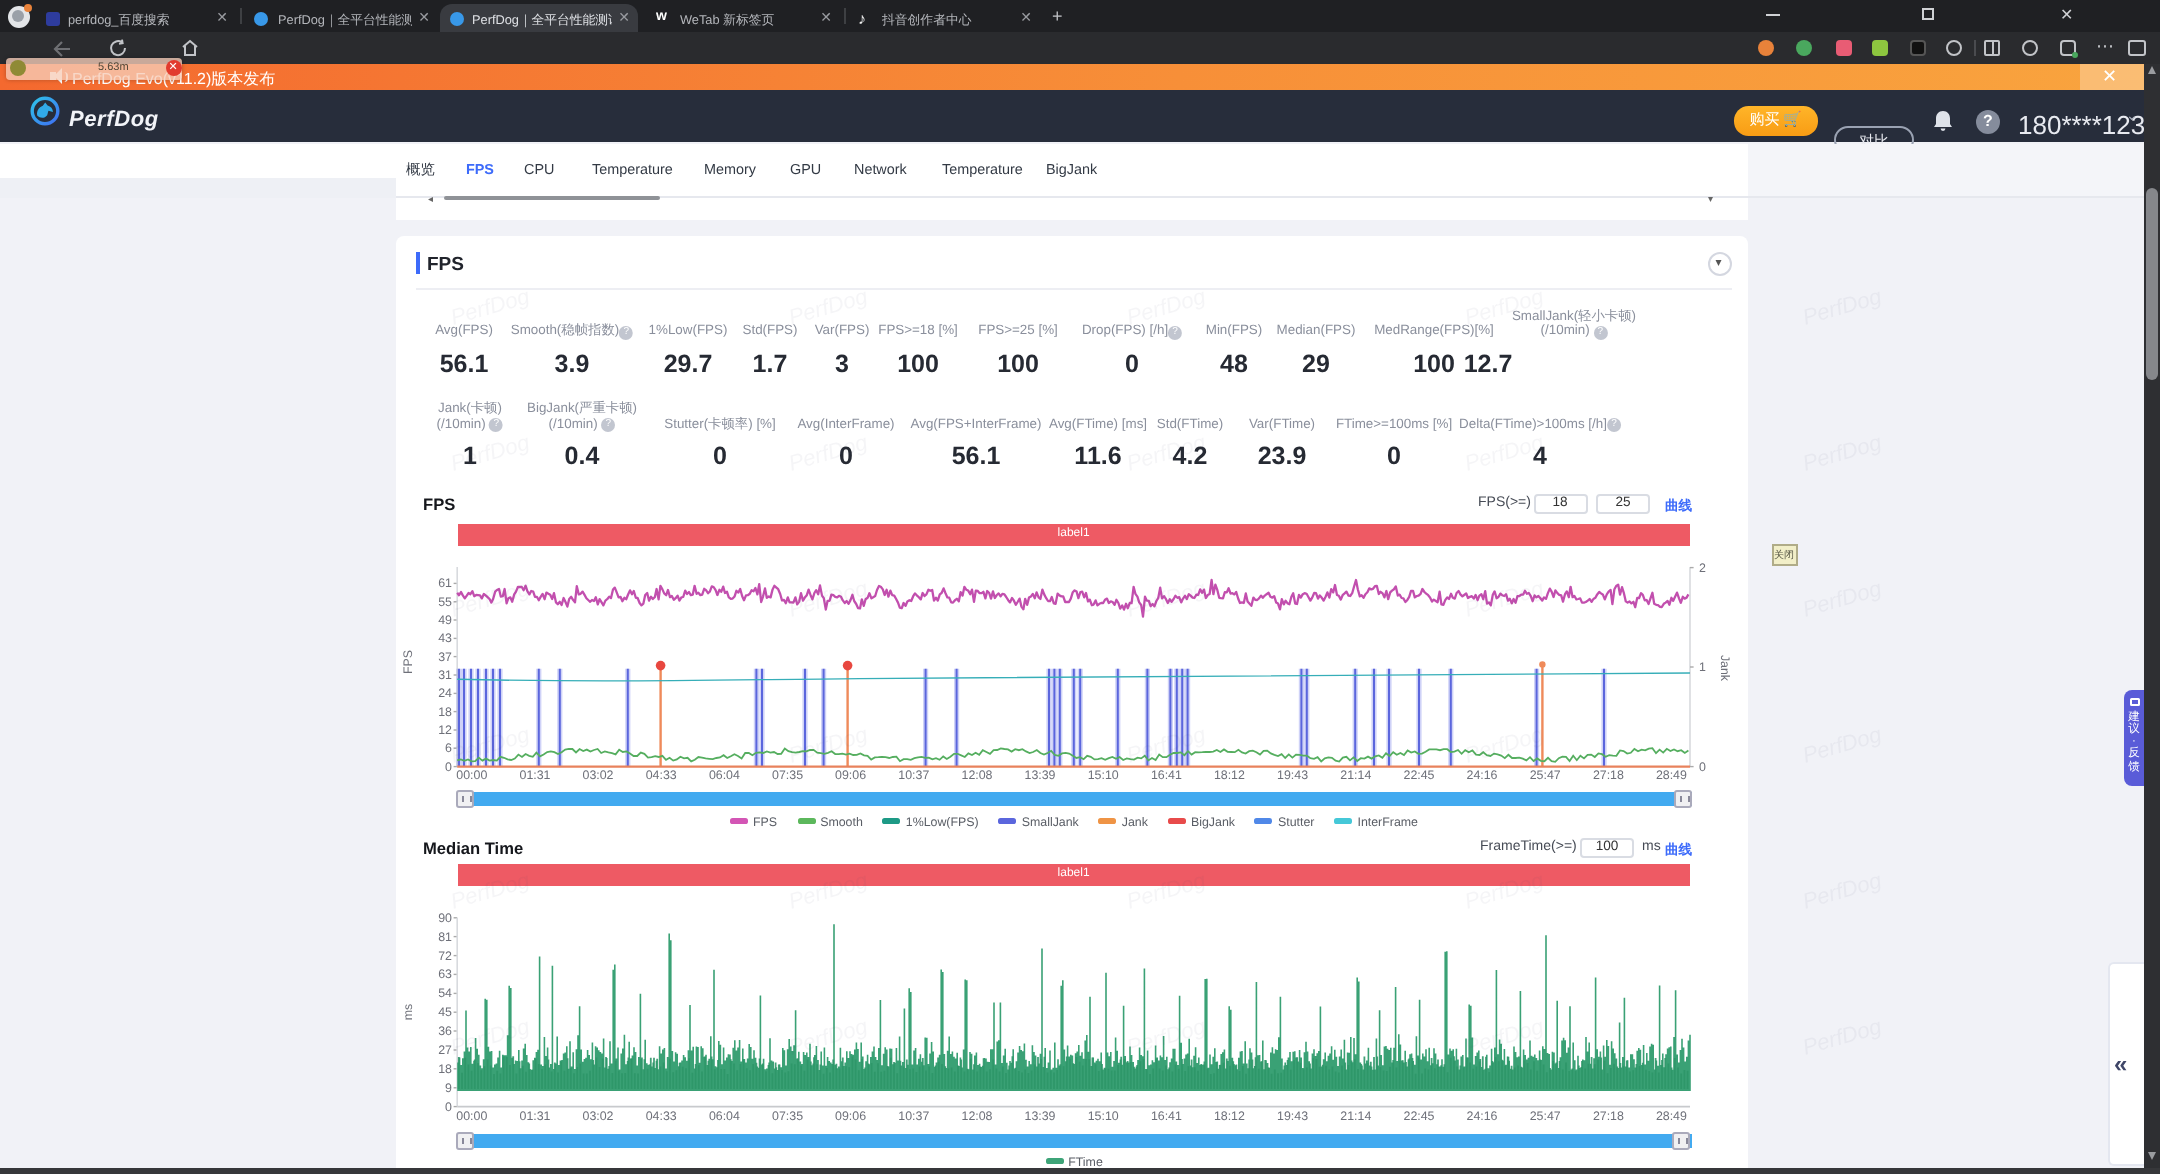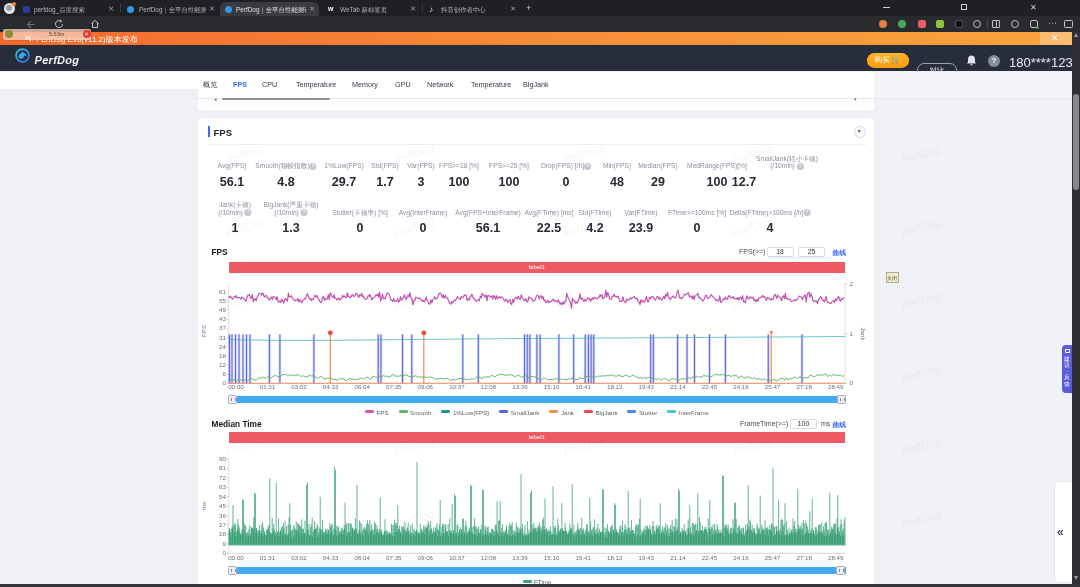--- a/index.html
+++ b/index.html
@@ -155,21 +155,21 @@
 <div id="card"></div>
 <div style="position:absolute;left:208px;top:125.8px;width:2.2px;height:11.3px;background:#3d6bfa"></div>
 <div style="position:absolute;left:213.5px;top:126.5px;font-size:9.5px;font-weight:bold;color:#21242c">FPS</div>
 <div style="position:absolute;left:853.7px;top:125.7px;width:12.6px;height:12.6px;border-radius:50%;border:1px solid #d4d7e0"></div>
 <div style="position:absolute;left:857.7px;top:126.8px;font-size:6px;color:#555">▾</div>
 <div style="position:absolute;left:208px;top:144.3px;width:658px;height:1px;background:#edeef3"></div>
 
 <div class="slab" style="left:232px;top:162px">Avg(FPS)</div>
 <div class="sval" style="left:232px;top:175px">56.1</div>
 <div class="slab" style="left:286px;top:162px">Smooth(稳帧指数)<span class="qi">?</span></div>
-<div class="sval" style="left:286px;top:175px">4.8</div>
+<div class="sval" style="left:286px;top:175px">3.9</div>
 <div class="slab" style="left:344px;top:162px">1%Low(FPS)</div>
 <div class="sval" style="left:344px;top:175px">29.7</div>
 <div class="slab" style="left:385px;top:162px">Std(FPS)</div>
 <div class="sval" style="left:385px;top:175px">1.7</div>
 <div class="slab" style="left:421px;top:162px">Var(FPS)</div>
 <div class="sval" style="left:421px;top:175px">3</div>
 <div class="slab" style="left:459px;top:162px">FPS&gt;=18 [%]</div>
 <div class="sval" style="left:459px;top:175px">100</div>
 <div class="slab" style="left:509px;top:162px">FPS&gt;=25 [%]</div>
 <div class="sval" style="left:509px;top:175px">100</div>
@@ -179,29 +179,29 @@
 <div class="sval" style="left:617px;top:175px">48</div>
 <div class="slab" style="left:658px;top:162px">Median(FPS)</div>
 <div class="sval" style="left:658px;top:175px">29</div>
 <div class="slab" style="left:717px;top:162px">MedRange(FPS)[%]</div>
 <div class="sval" style="left:717px;top:175px">100</div>
 <div class="slab" style="left:787px;top:154.5px">SmallJank(轻小卡顿)<br>(/10min) <span class="qi">?</span></div>
 <div class="sval" style="left:744px;top:175px">12.7</div>
 <div class="slab" style="left:235px;top:201px">Jank(卡顿)<br>(/10min) <span class="qi">?</span></div>
 <div class="sval" style="left:235px;top:221px">1</div>
 <div class="slab" style="left:291px;top:201px">BigJank(严重卡顿)<br>(/10min) <span class="qi">?</span></div>
-<div class="sval" style="left:291px;top:221px">1.3</div>
+<div class="sval" style="left:291px;top:221px">0.4</div>
 <div class="slab" style="left:360px;top:208.5px">Stutter(卡顿率) [%]</div>
 <div class="sval" style="left:360px;top:221px">0</div>
 <div class="slab" style="left:423px;top:208.5px">Avg(InterFrame)</div>
 <div class="sval" style="left:423px;top:221px">0</div>
 <div class="slab" style="left:488px;top:208.5px">Avg(FPS+InterFrame)</div>
 <div class="sval" style="left:488px;top:221px">56.1</div>
 <div class="slab" style="left:549px;top:208.5px">Avg(FTime) [ms]</div>
-<div class="sval" style="left:549px;top:221px">22.5</div>
+<div class="sval" style="left:549px;top:221px">11.6</div>
 <div class="slab" style="left:595px;top:208.5px">Std(FTime)</div>
 <div class="sval" style="left:595px;top:221px">4.2</div>
 <div class="slab" style="left:641px;top:208.5px">Var(FTime)</div>
 <div class="sval" style="left:641px;top:221px">23.9</div>
 <div class="slab" style="left:697px;top:208.5px">FTime&gt;=100ms [%]</div>
 <div class="sval" style="left:697px;top:221px">0</div>
 <div class="slab" style="left:770px;top:208.5px">Delta(FTime)&gt;100ms [/h]<span class="qi">?</span></div>
 <div class="sval" style="left:770px;top:221px">4</div>
 
 <div style="position:absolute;left:211.5px;top:247.2px;font-size:8.3px;font-weight:bold;color:#15171c">FPS</div>

